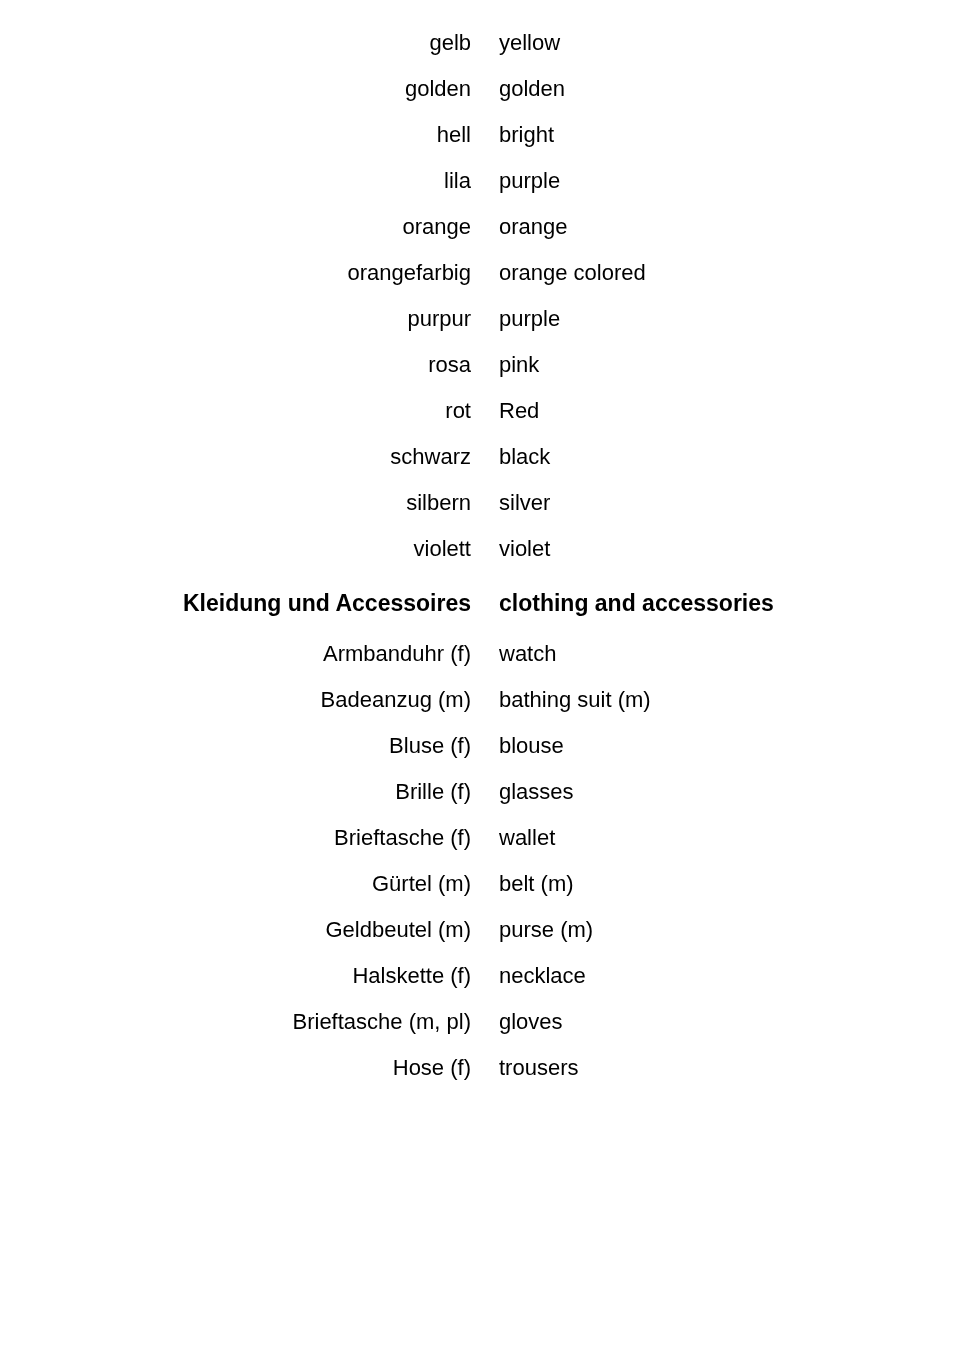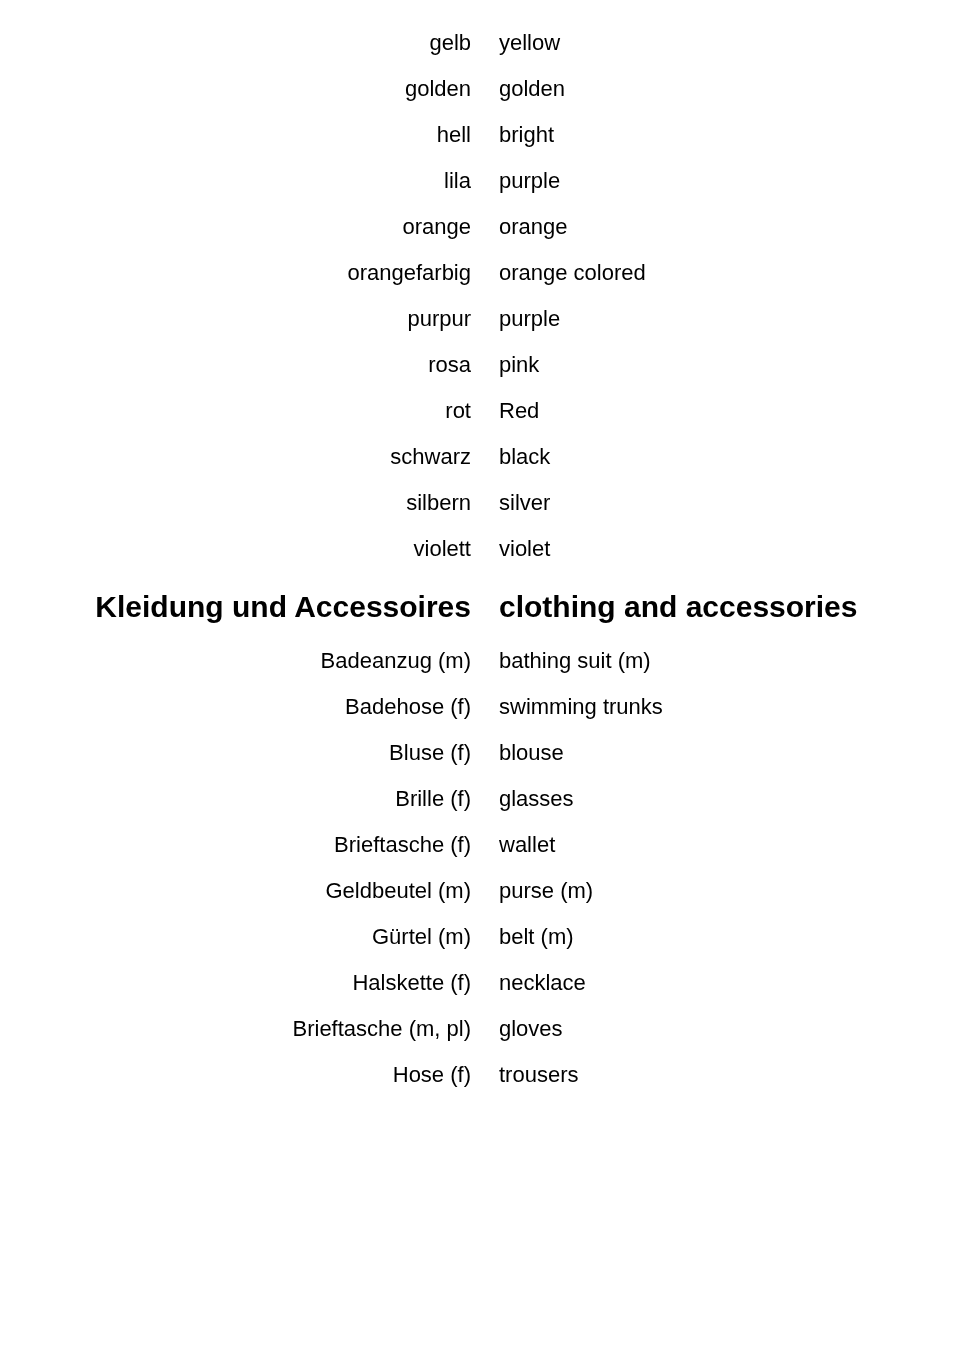--- a/index.html
+++ b/index.html
@@ -27,21 +27,21 @@
     }
     .vocab-table td:first-child {
       padding-left: 10px;
       text-align: right;
     }
     .vocab-table td:last-child {
       padding-left: 20px;
     }
     .section-header td {
       font-weight: bold;
-      font-size: 30px;
+      font-size: 23px;
       padding-top: 18px;
       padding-bottom: 14px;
     }
     .vocab-row td {
       font-weight: normal;
     }
   </style>
 </head>
 <body>
 
@@ -93,46 +93,46 @@
       </tr>
       <tr class="vocab-row">
         <td>violett</td>
         <td>violet</td>
       </tr>
       <tr class="section-header">
         <td>Kleidung und Accessoires</td>
         <td>clothing and accessories</td>
       </tr>
       <tr class="vocab-row">
+        <td>Armbanduhr (f)</td>
+        <td>watch</td>
+      </tr>
+      <tr class="vocab-row">
         <td>Badeanzug (m)</td>
         <td>bathing suit (m)</td>
-      </tr>
-      <tr class="vocab-row">
-        <td>Badehose (f)</td>
-        <td>swimming trunks</td>
       </tr>
       <tr class="vocab-row">
         <td>Bluse (f)</td>
         <td>blouse</td>
       </tr>
       <tr class="vocab-row">
         <td>Brille (f)</td>
         <td>glasses</td>
       </tr>
       <tr class="vocab-row">
         <td>Brieftasche (f)</td>
         <td>wallet</td>
       </tr>
       <tr class="vocab-row">
+        <td>Gürtel (m)</td>
+        <td>belt (m)</td>
+      </tr>
+      <tr class="vocab-row">
         <td>Geldbeutel (m)</td>
         <td>purse (m)</td>
-      </tr>
-      <tr class="vocab-row">
-        <td>Gürtel (m)</td>
-        <td>belt (m)</td>
       </tr>
       <tr class="vocab-row">
         <td>Halskette (f)</td>
         <td>necklace</td>
       </tr>
       <tr class="vocab-row">
         <td>Brieftasche (m, pl)</td>
         <td>gloves</td>
       </tr>
       <tr class="vocab-row">

